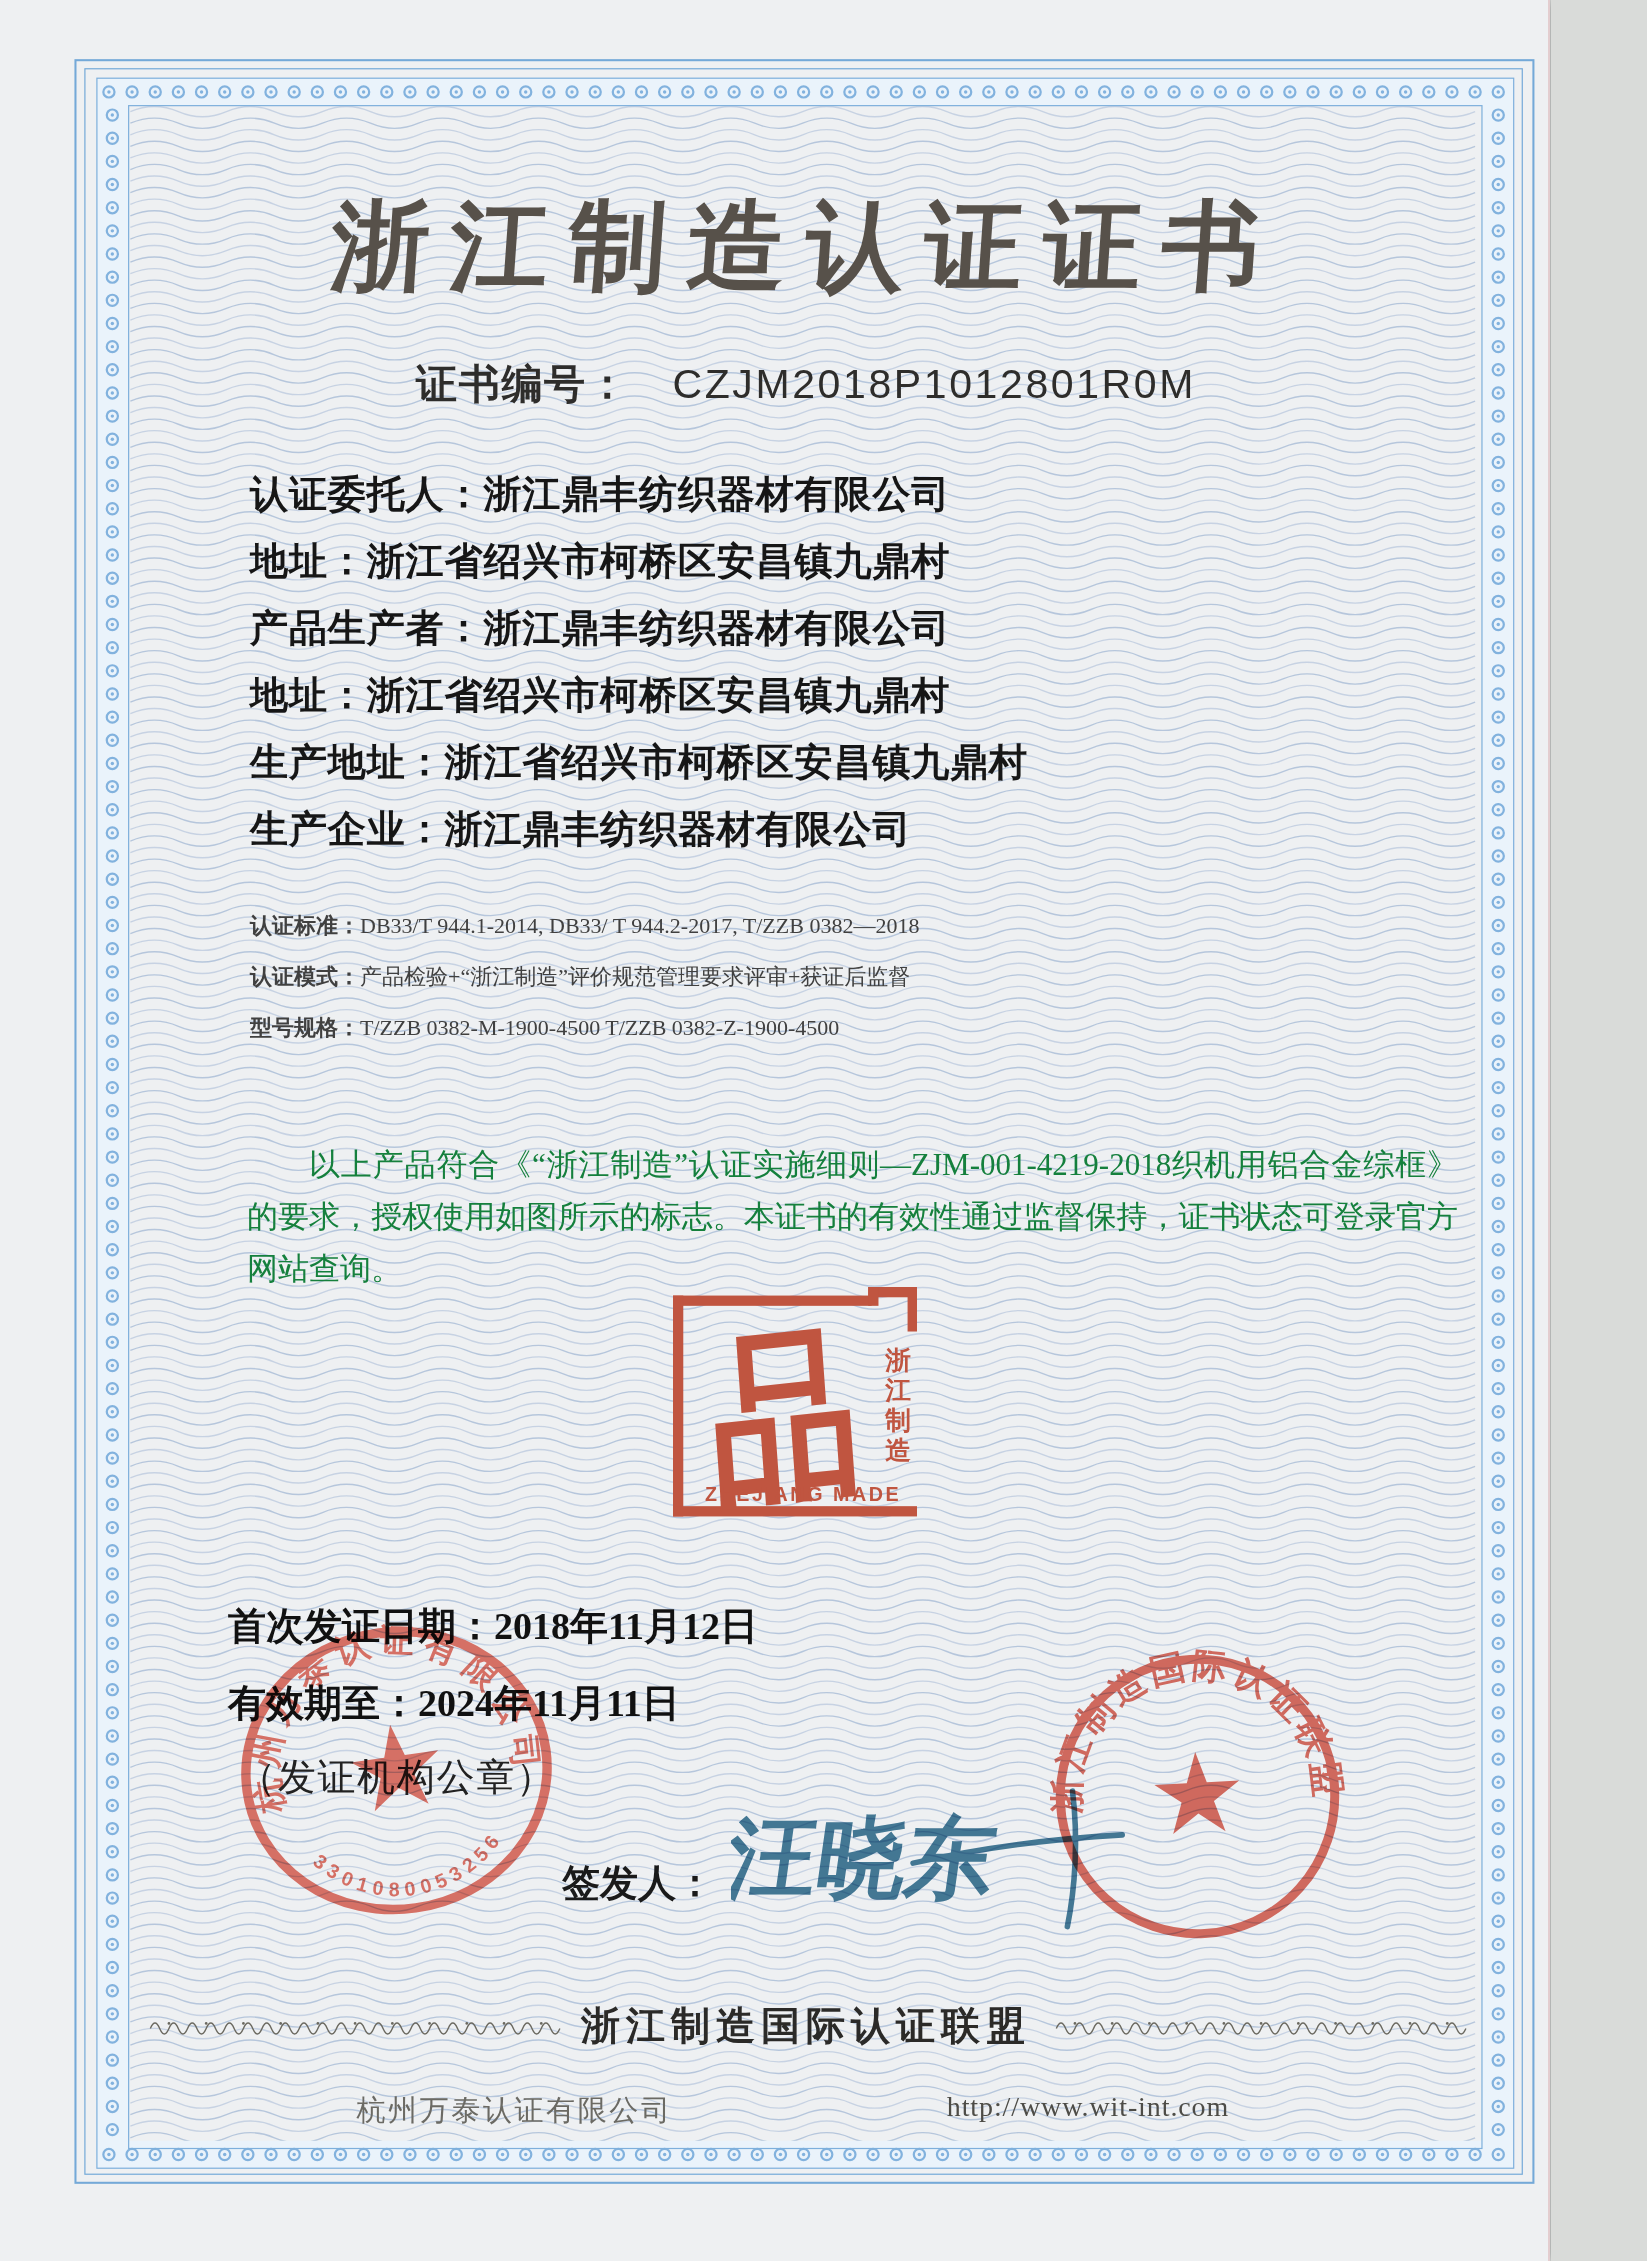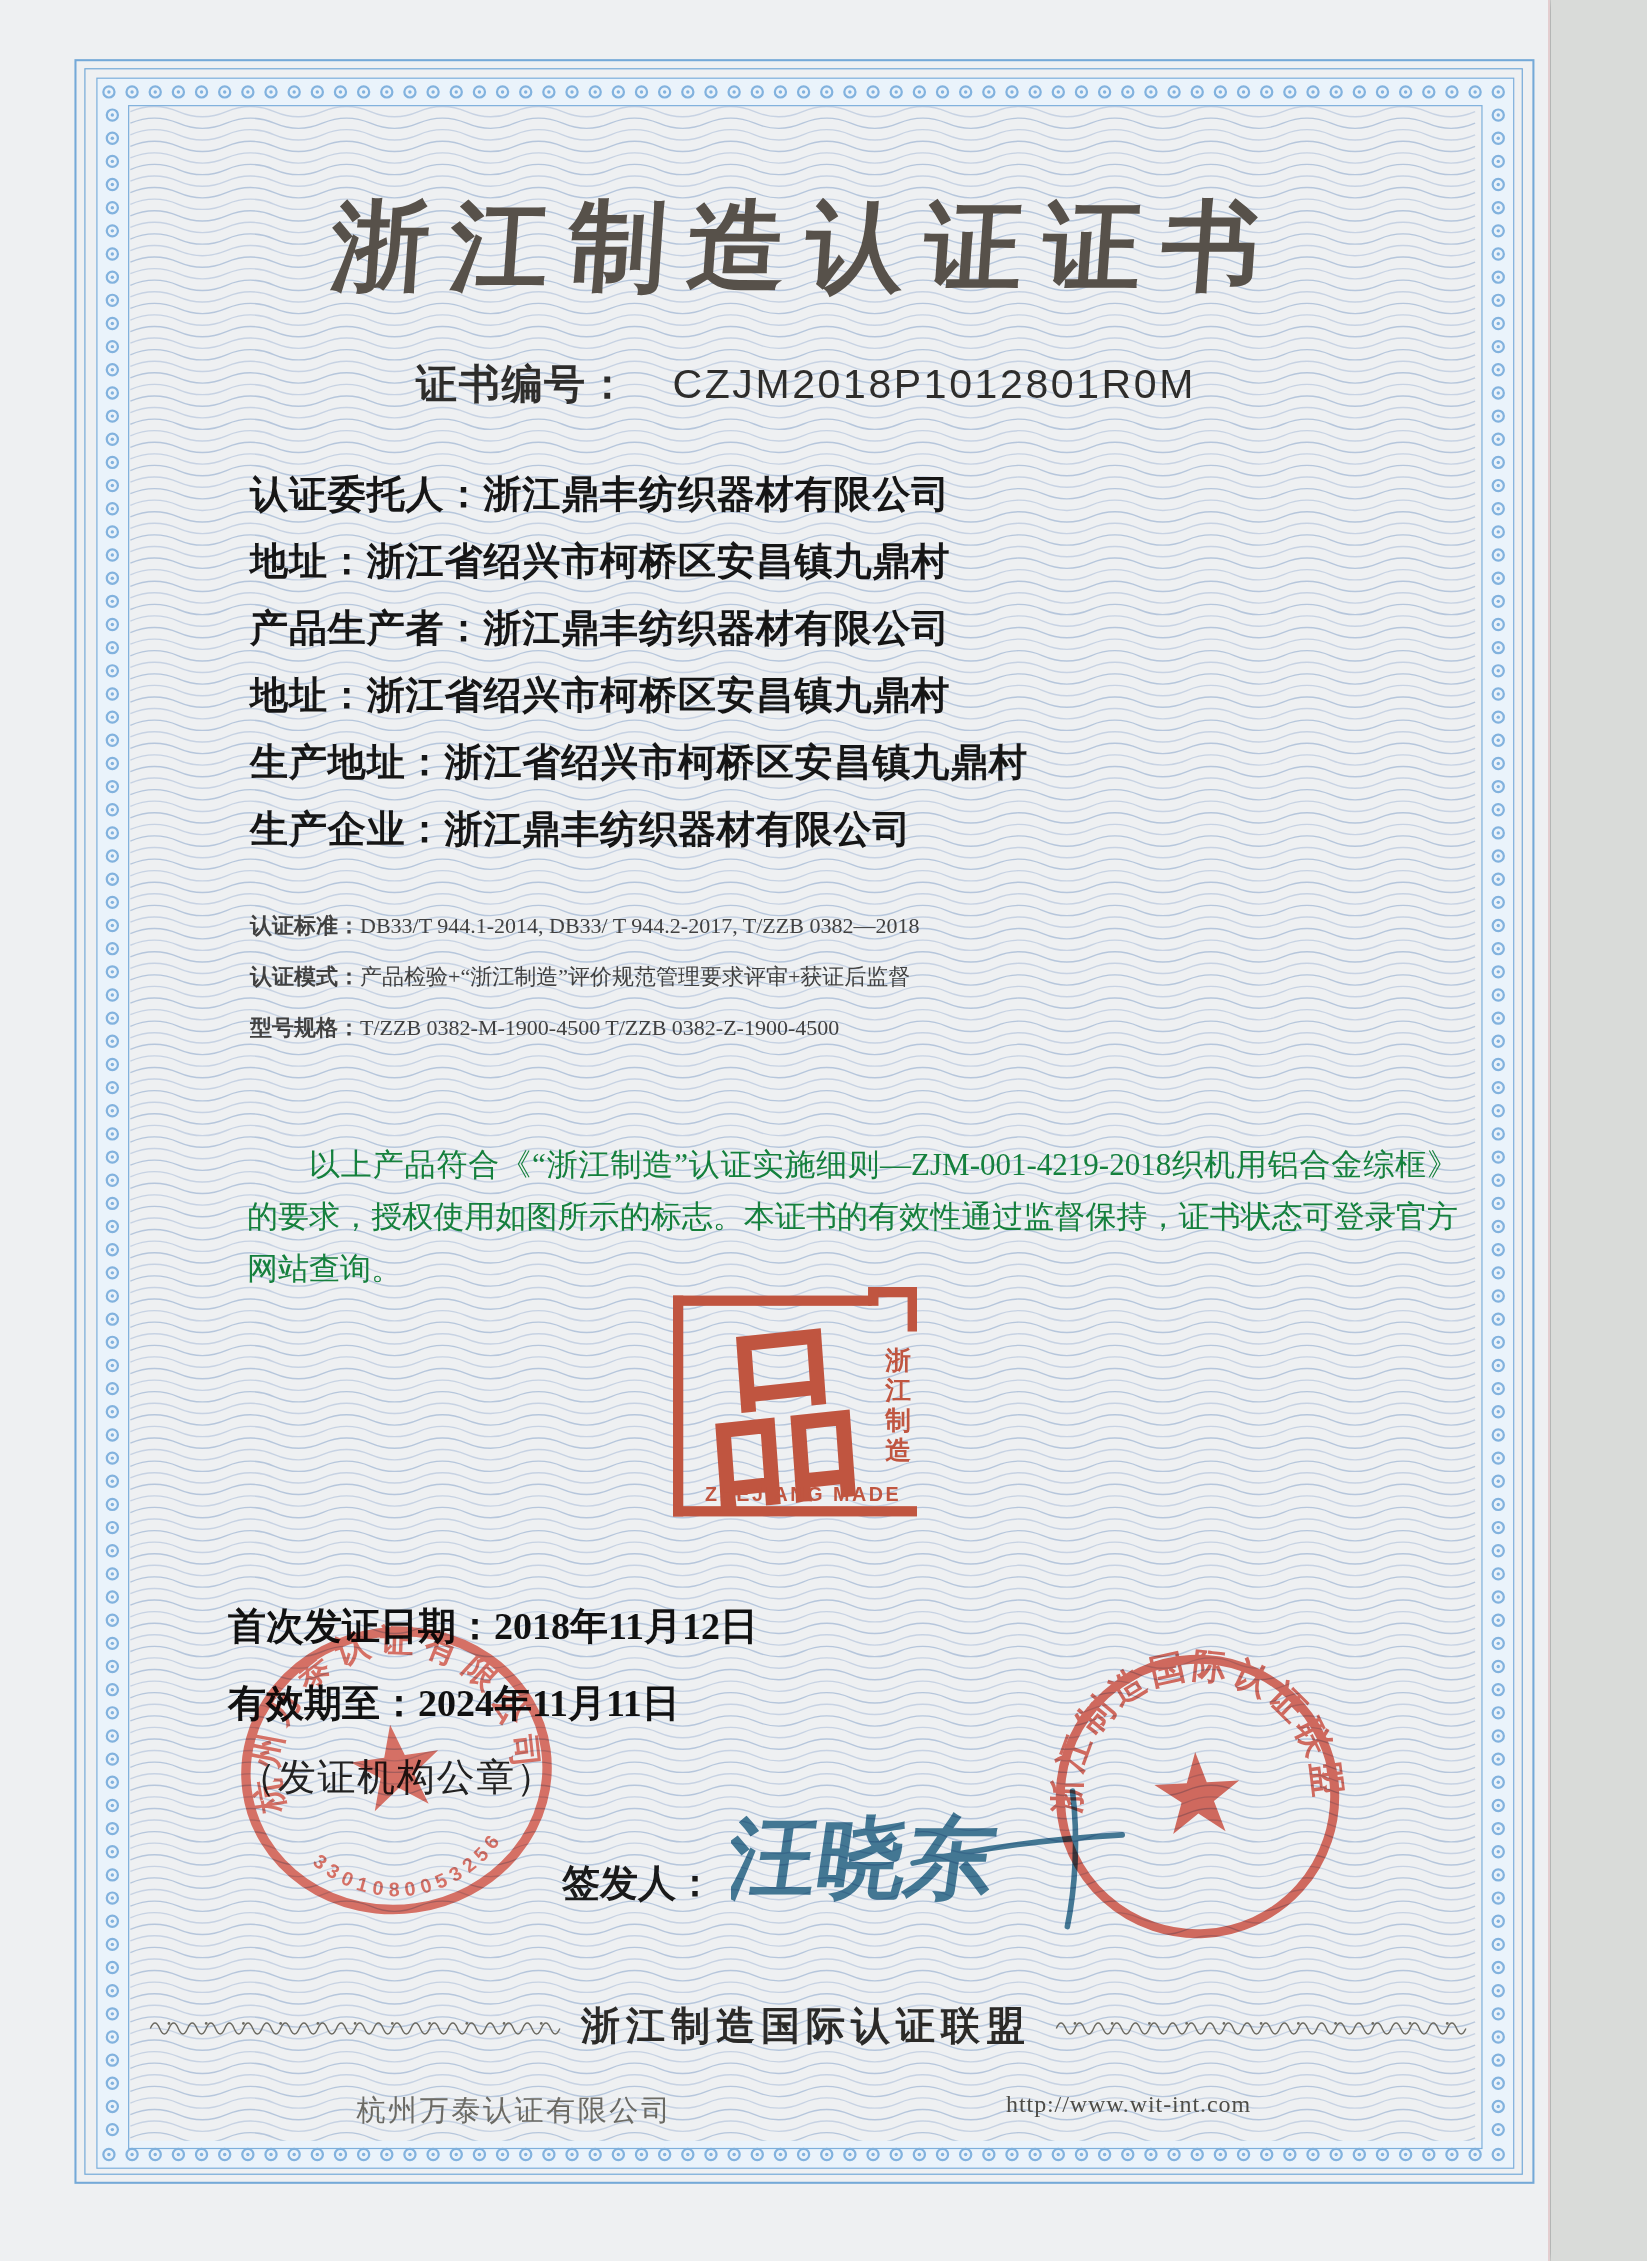--- a/index.html
+++ b/index.html
@@ -25,21 +25,21 @@
   .statement{left:247px;top:1139px;width:1211px;font-size:31px;line-height:52px;color:#15803d;
              text-align:justify;text-indent:2em;}
   .dateline{font-size:38px;font-weight:600;color:#111;white-space:nowrap;}
   .d1{left:228px;top:1601px;}
   .d2{left:228px;top:1678px;}
   .sealnote{left:238px;top:1752px;font-size:38px;font-weight:400;color:#222;letter-spacing:1.7px;}
   .issuer{left:562px;top:1858px;font-size:38px;font-weight:600;color:#1a1a1a;}
   .alliance-row{left:129px;top:1999px;width:1354px;display:flex;align-items:center;justify-content:center;gap:19px;}
   .alliance-text{font-size:39px;font-weight:700;letter-spacing:6px;color:#2b2a28;white-space:nowrap;}
   .footer-co{left:326px;top:2091px;width:377px;text-align:center;font-size:29px;color:#6b6a64;letter-spacing:2.6px;}
-  .footer-url{left:925px;top:2091px;width:326px;text-align:right;font-size:24px;color:#4d4c47;letter-spacing:0.9px;}
+  .footer-url{left:925px;top:2091px;width:326px;text-align:center;font-size:28px;color:#4d4c47;letter-spacing:0.9px;}
   .seal{mix-blend-mode:multiply;}
   .sig{mix-blend-mode:multiply;}
   .sig text{font-size:104px;font-weight:700;fill:#2e6d8e;}
   .logo-zm text{fill:#c05540;}
 </style>
 </head>
 <body>
 
 <div class="page">
   <div class="paper">

